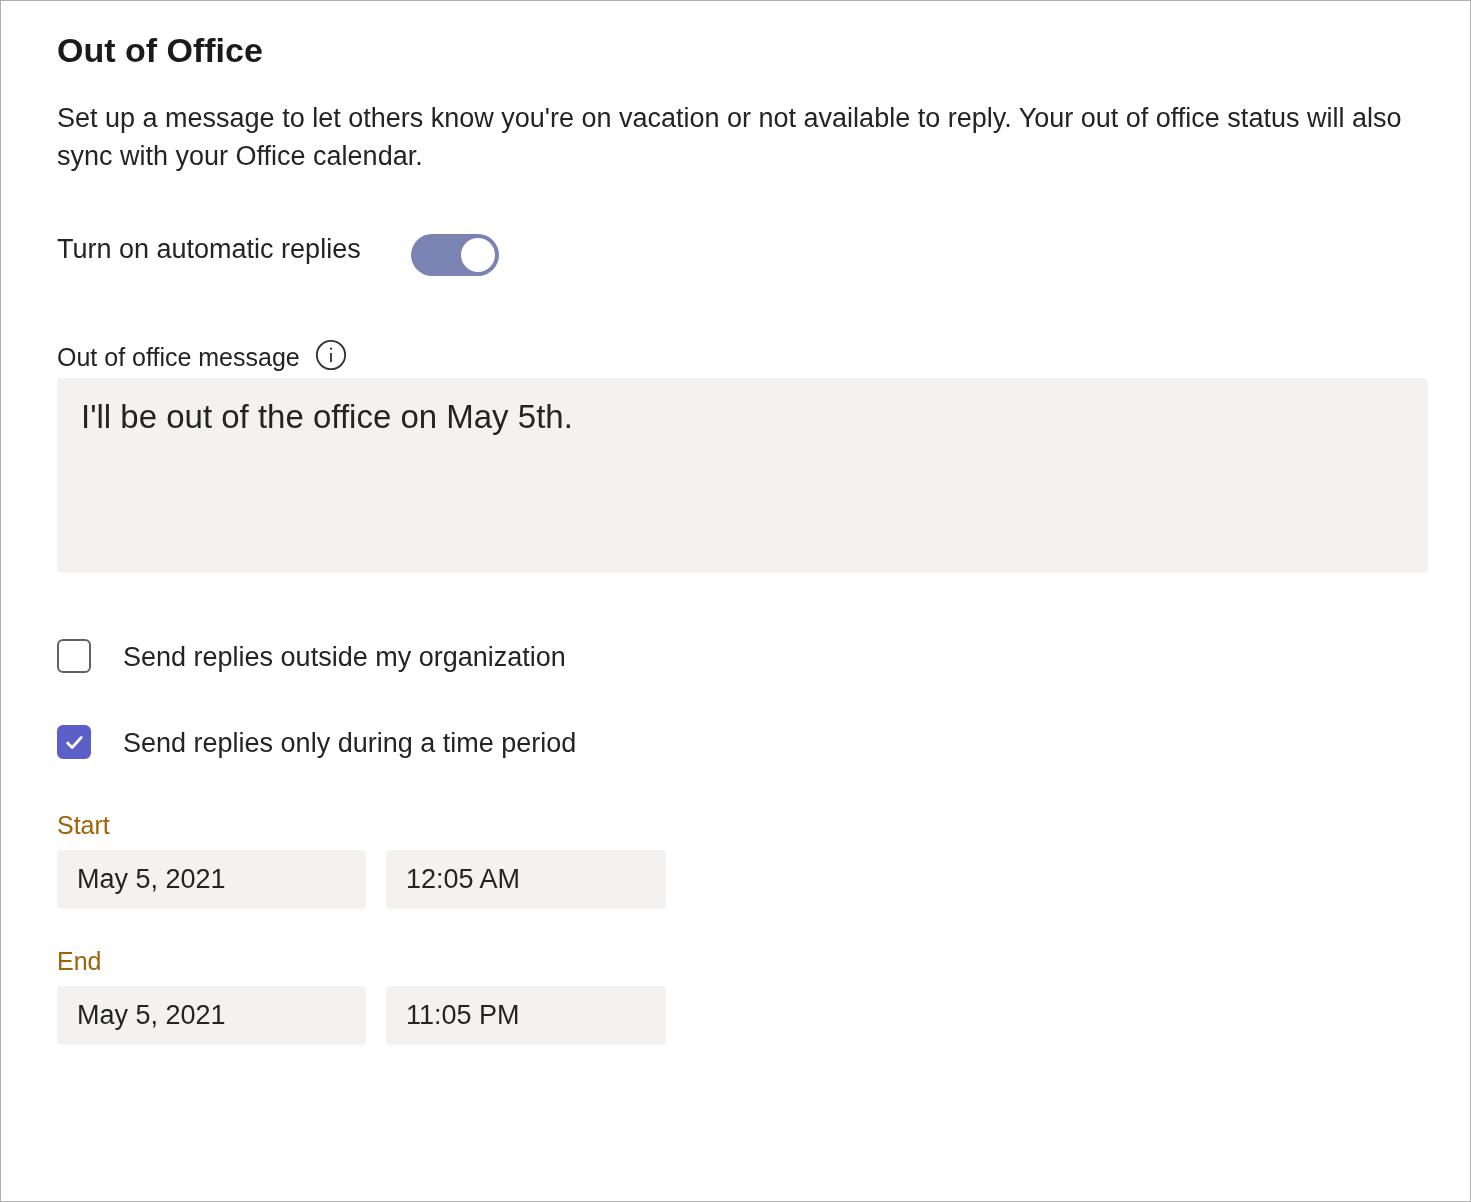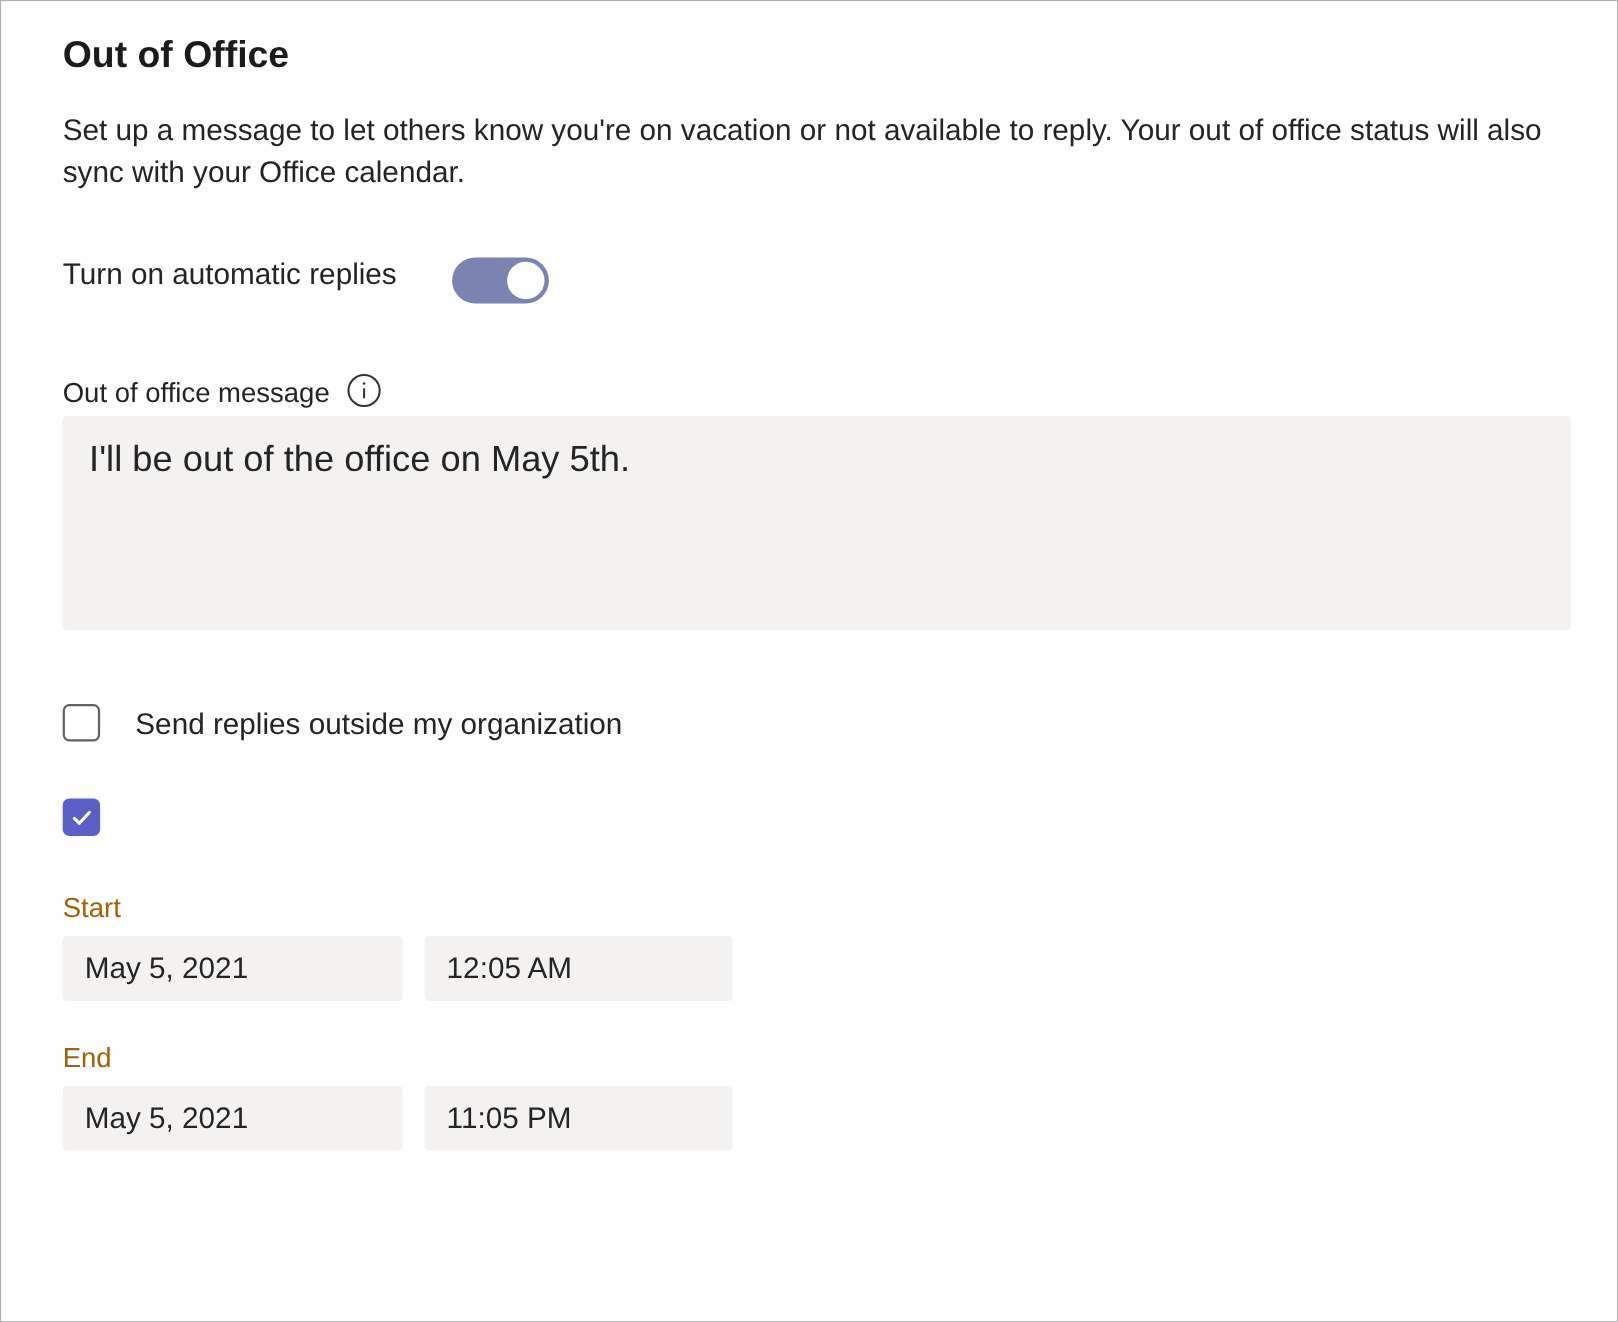--- a/index.html
+++ b/index.html
@@ -182,20 +182,21 @@
     <div class="checkbox"></div>
     <span class="checkbox-label">Send replies outside my organization</span>
   </div>
 
   <div class="checkbox-row">
     <div class="checkbox checked">
       <svg viewBox="0 0 24 24" fill="none" stroke="#fff" stroke-width="3" stroke-linecap="round" stroke-linejoin="round">
         <polyline points="5 13 10 18 20 7"></polyline>
       </svg>
     </div>
+    <span class="checkbox-label">Send replies only during a time period</span>
   </div>
 
   <div class="datetime-section">
     <div class="dt-label">Start</div>
     <div class="dt-row">
       <div class="dt-input dt-date">May 5, 2021</div>
       <div class="dt-input dt-time">12:05 AM</div>
     </div>
 
     <div class="dt-label">End</div>

